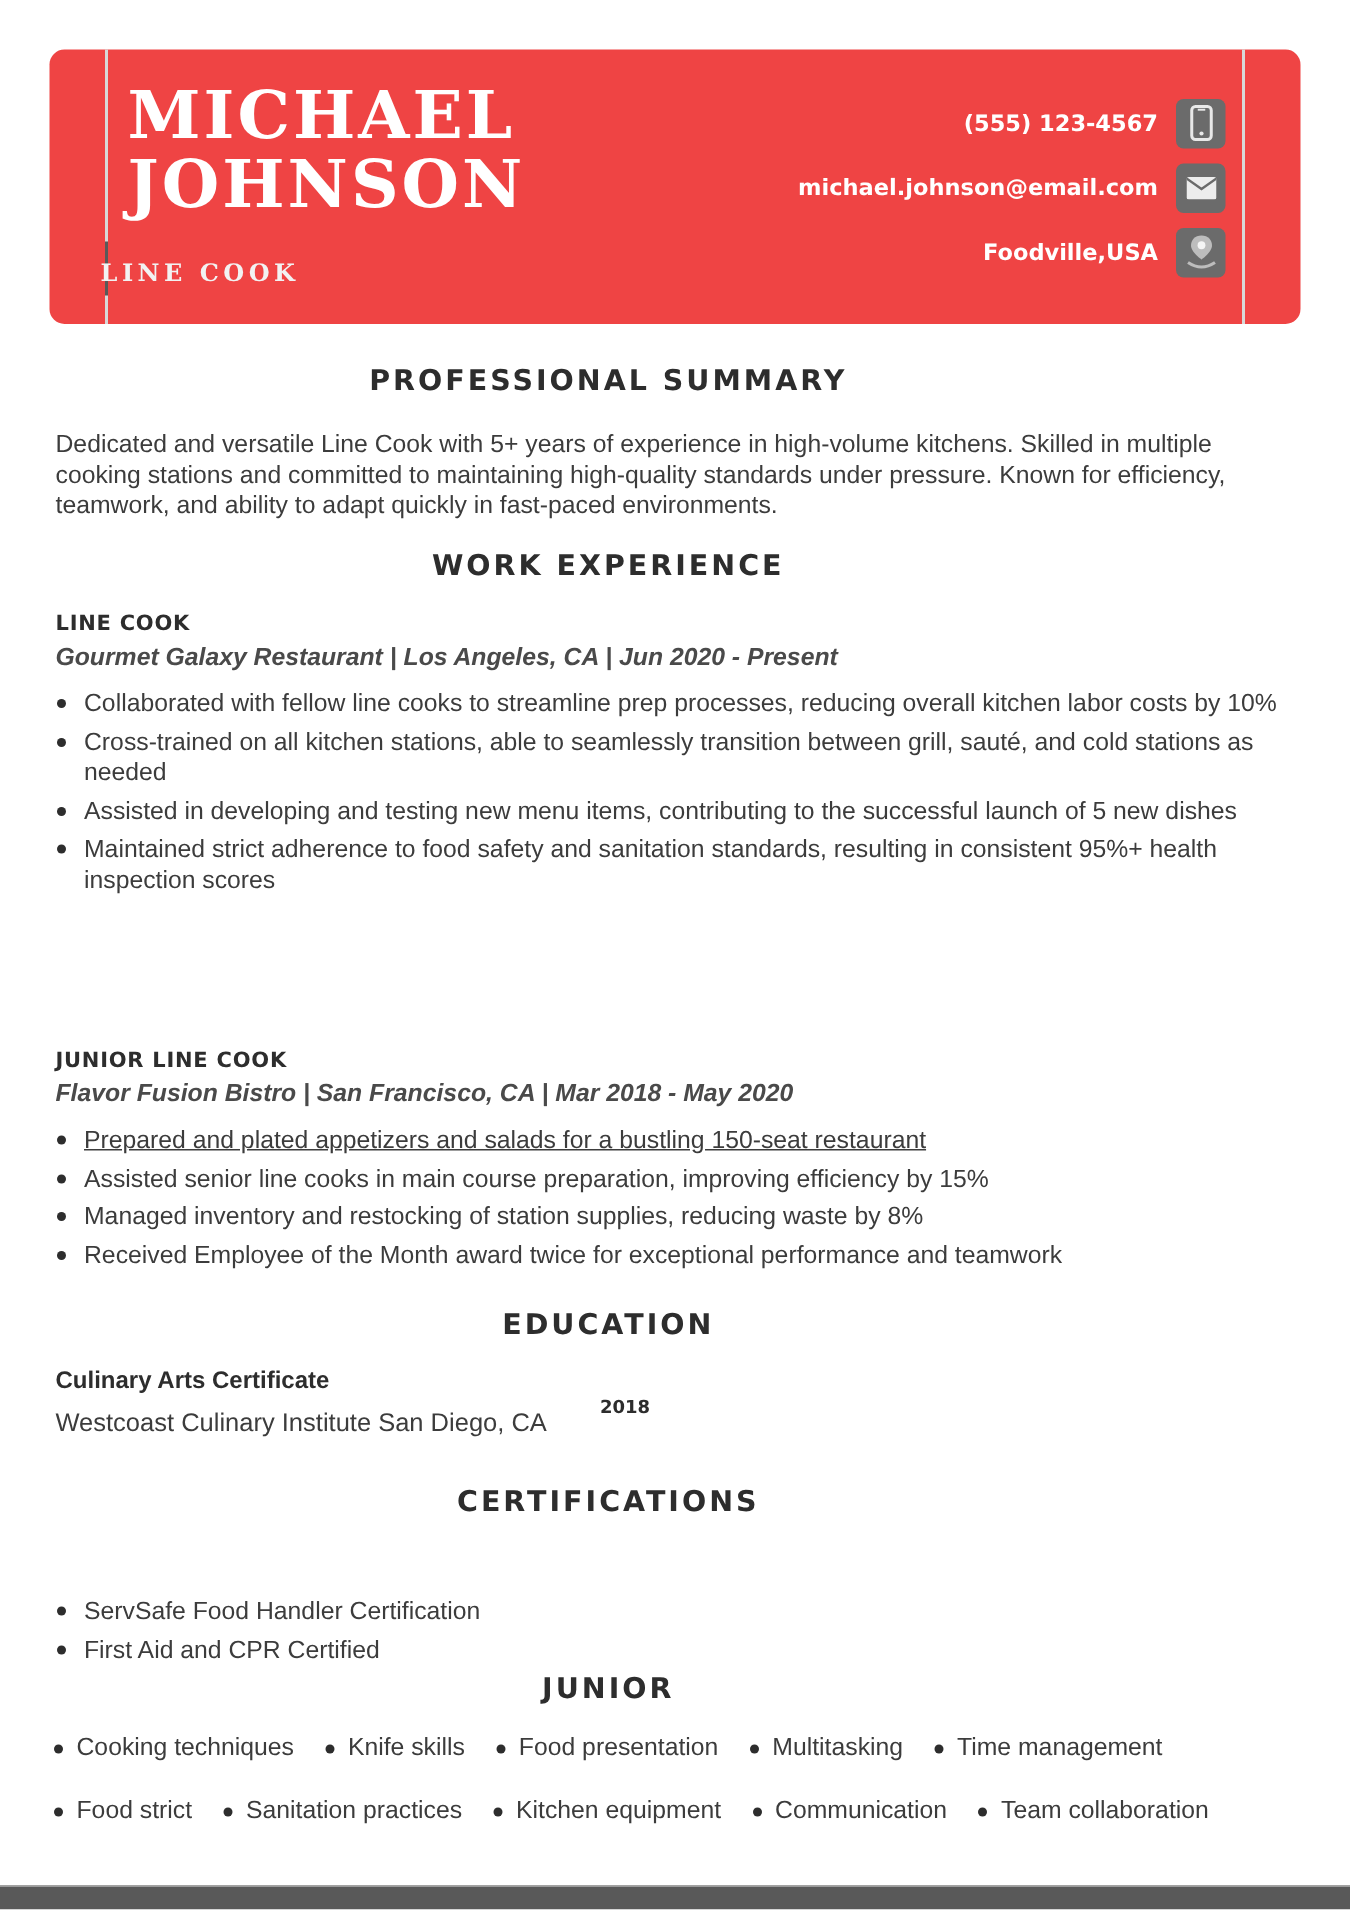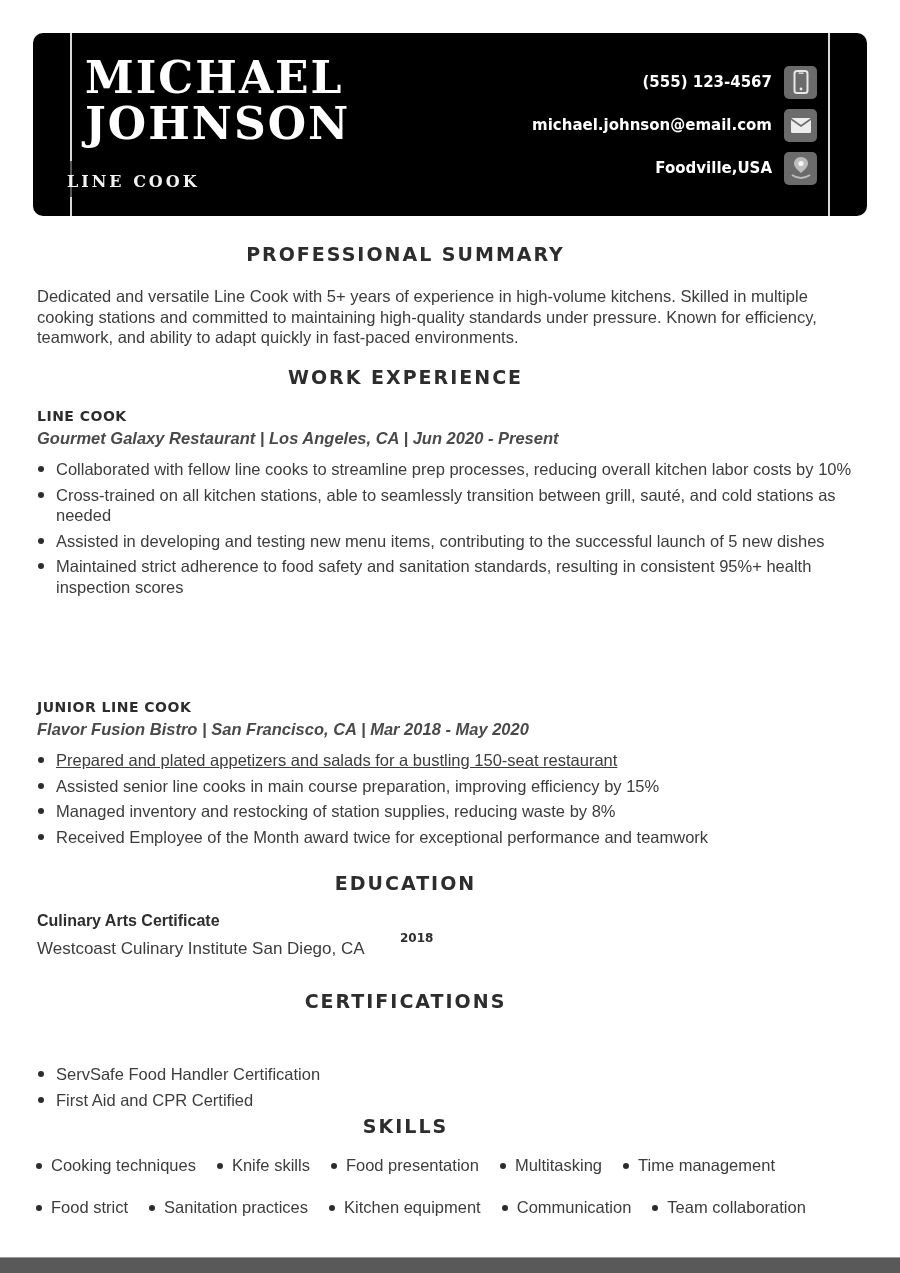--- a/index.html
+++ b/index.html
@@ -1,21 +1,21 @@
 <!DOCTYPE html>
 <html><head>
 <meta charset="utf-8">
 <style>
   * { box-sizing: border-box; margin: 0; padding: 0; }
   html, body { width: 900px; height: 1273px; background: #ffffff; overflow: hidden; }
   body { position: relative; font-family: "DejaVu Sans", sans-serif; color: #3a3a3a; }
 
   .header {
     position: absolute; left: 33px; top: 33px; width: 834px; height: 183px;
-    background: #000000; border-radius: 10px;
+    background: #ef4444; border-radius: 10px;
   }
   .header .vline-left { position: absolute; left: 37px; top: 0; width: 2px; height: 183px; background: #d8d8d8; }
   .header .vline-left-gap { position: absolute; left: 37px; top: 128px; width: 2px; height: 36px; background: #595959; }
   .header .vline-right { position: absolute; left: 795px; top: 0; width: 2px; height: 183px; background: #d8d8d8; }
   .name {
     position: absolute; left: 52px; top: 22px;
     font-family: "DejaVu Serif", serif; font-weight: bold; font-size: 44px; line-height: 46px;
     color: #ffffff; letter-spacing: 2px;
   }
   .role {
@@ -127,21 +127,21 @@
 <div class="edu-degree">Culinary Arts Certificate</div>
 <div class="edu-school">Westcoast Culinary Institute San Diego, CA</div>
 <div class="edu-year">2018</div>
 
 <div class="section-title" style="top:990px;">CERTIFICATIONS</div>
 <ul class="bullets" style="top:1064px;">
   <li style="margin-bottom:5px;">ServSafe Food Handler Certification</li>
   <li>First Aid and CPR Certified</li>
 </ul>
 
-<div class="section-title" style="top:1115px;">SKILLS</div>
+<div class="section-title" style="top:1115px;">JUNIOR</div>
 <div class="skills-row" style="top:1156px;">
   <span class="skill">Cooking techniques</span>
   <span class="skill">Knife skills</span>
   <span class="skill">Food presentation</span>
   <span class="skill">Multitasking</span>
   <span class="skill">Time management</span>
 </div>
 <div class="skills-row" style="top:1198px;">
   <span class="skill">Food strict</span>
   <span class="skill">Sanitation practices</span>

